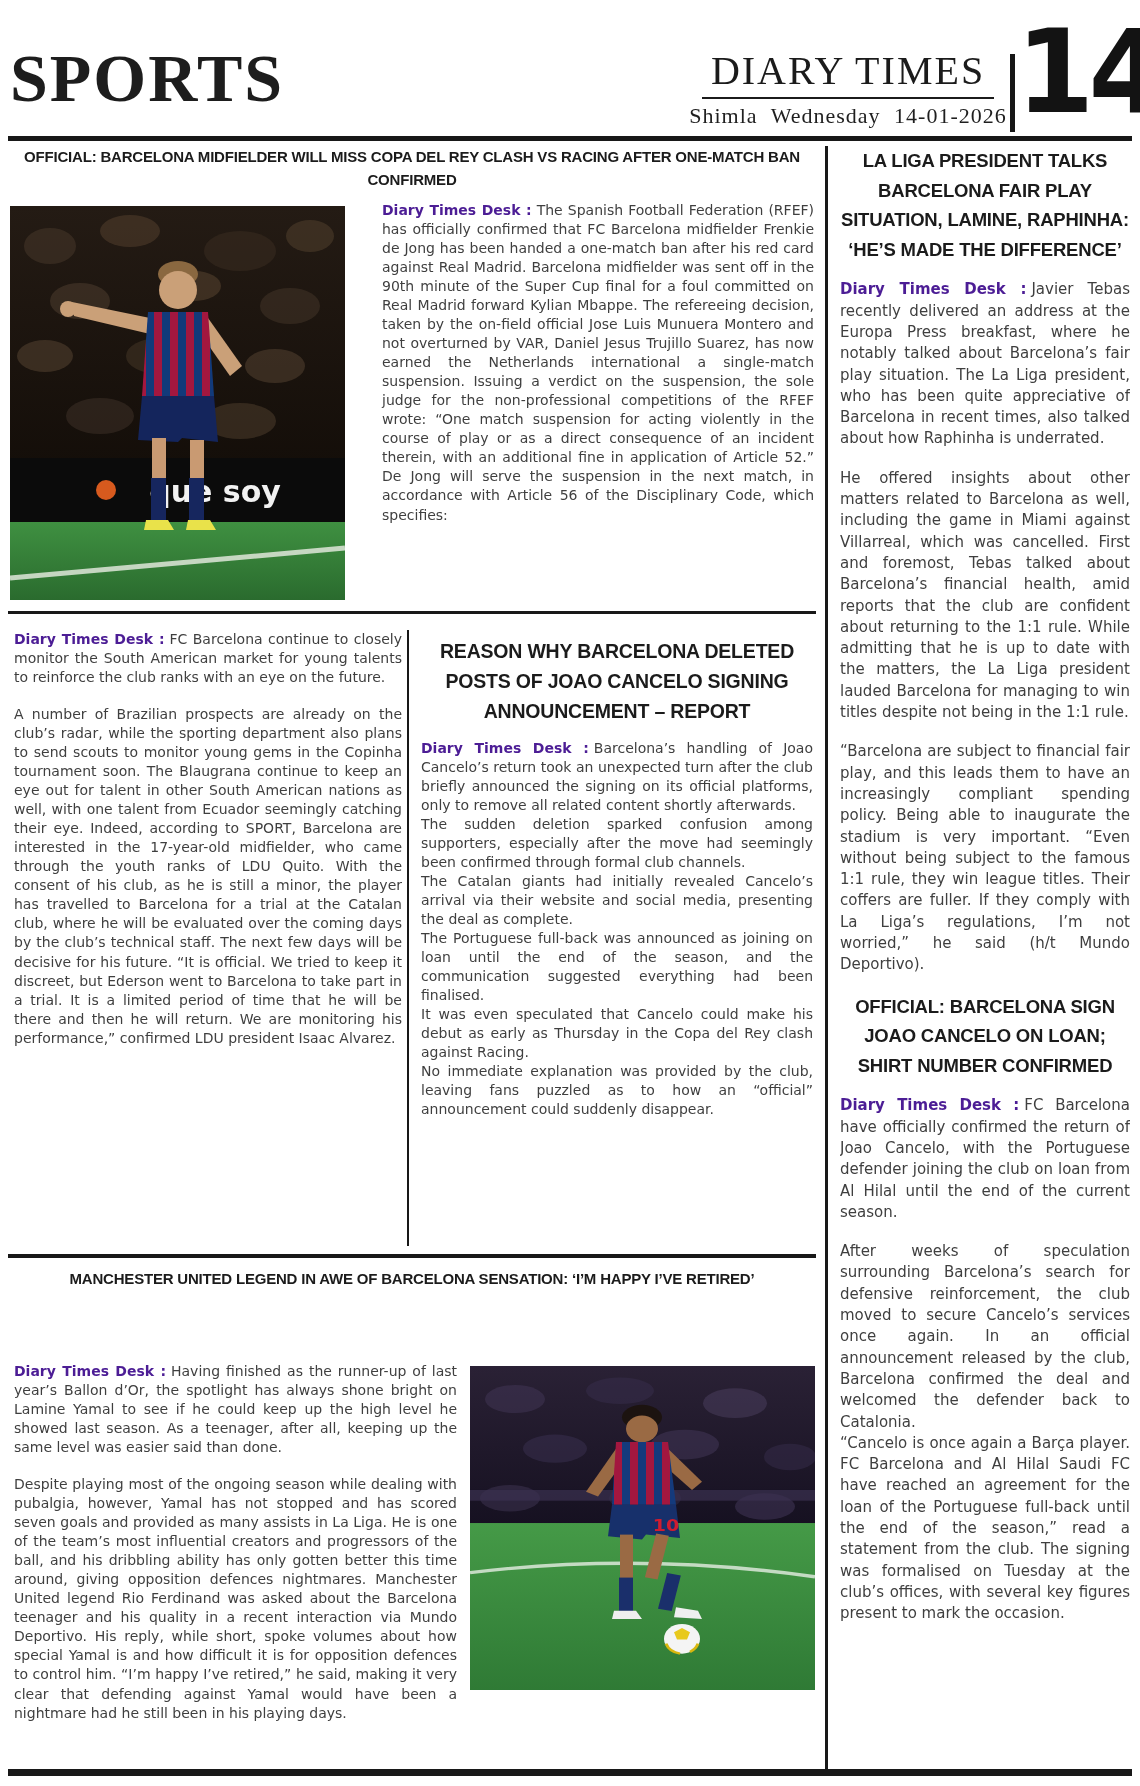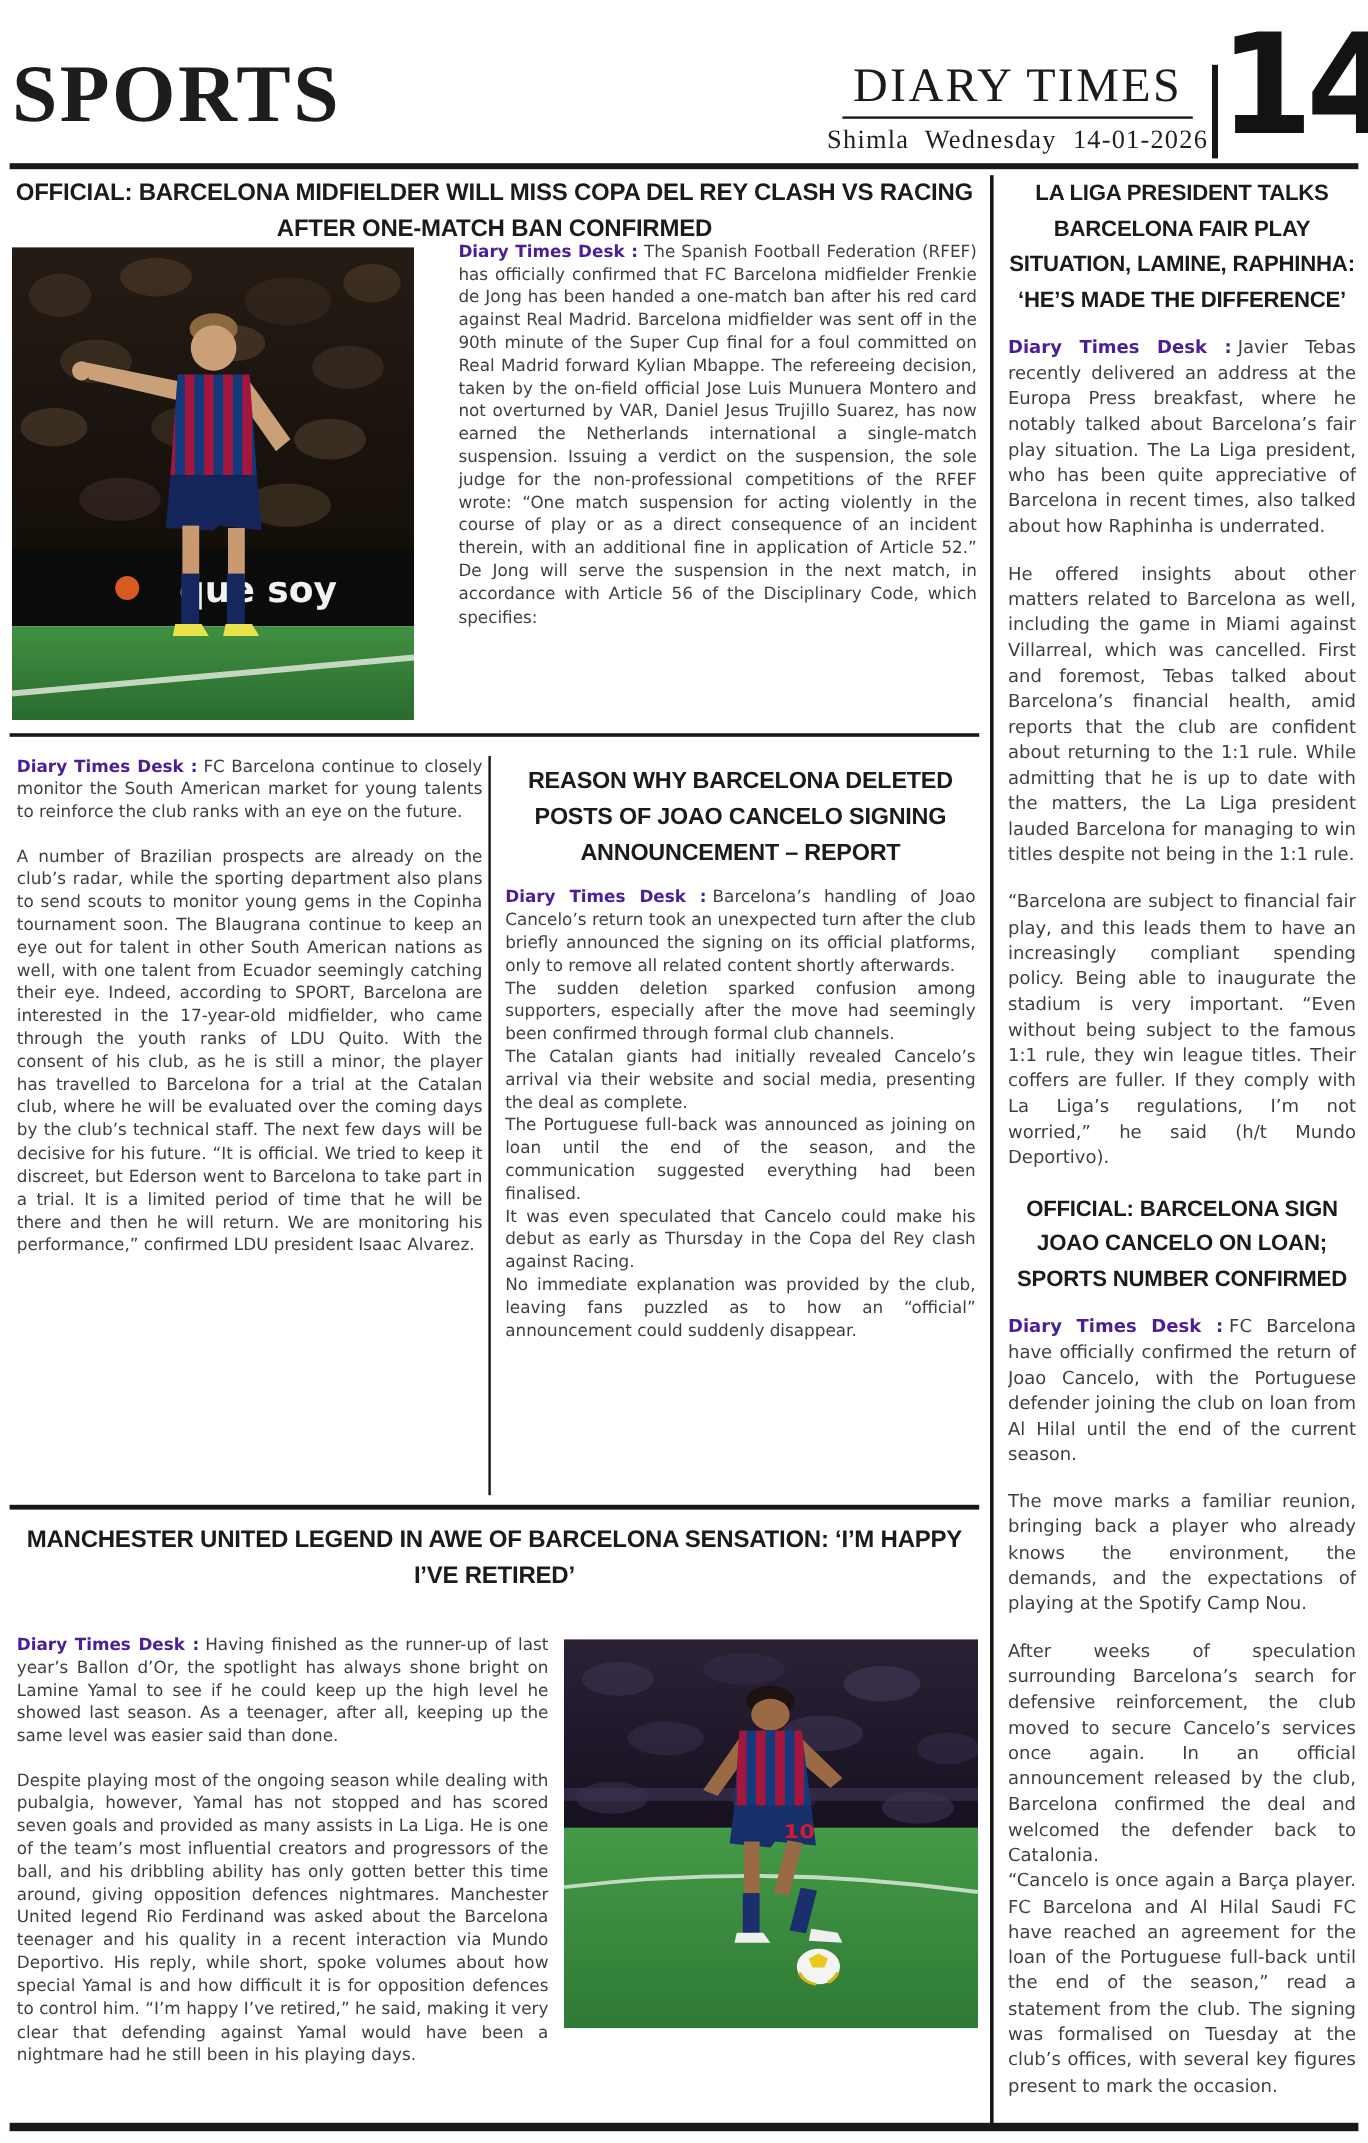--- a/index.html
+++ b/index.html
@@ -22,21 +22,21 @@
   .rule{background:#181818;}
   .header-rule{top:136px;left:8px;width:1124px;height:5px;}
   .vert-right{left:825px;top:146px;width:3px;height:1626px;}
   .mid-rule1{top:611px;left:8px;width:808px;height:3px;}
   .col-div{left:407px;top:630px;width:2px;height:616px;}
   .mid-rule2{top:1254px;left:8px;width:808px;height:4px;}
   .bottom-rule{top:1769px;left:8px;width:1124px;height:7px;}
   
   .hl{font-family:"Liberation Sans","DejaVu Sans",sans-serif;font-weight:800;
       color:#1b1b1b;text-align:center;margin:0;letter-spacing:-0.2px;}
-  .hl-main{font-size:20px;line-height:1.5;}
+  .hl-main{font-size:15px;line-height:1.5;}
   .hl-col{font-size:19.5px;line-height:1.55;}
   .hl-right{font-size:18.5px;line-height:1.6;}
   
   .bodytext{text-align:justify;}
   .bodytext p{margin:0;}
   .bodytext p.gap{margin-top:18px;}
   .byline{font-weight:bold;color:#4c1d95;margin-right:5px;}
   .t14{font-size:14px;line-height:1.36;}
   .t15{font-size:15px;line-height:1.42;margin-top:15px;}
   .a1-hl{left:8px;top:146px;width:808px;}
@@ -213,20 +213,19 @@
   </svg>
 </figure>
 
 <section class="abs a5">
   <h2 class="hl hl-right">LA LIGA PRESIDENT TALKS BARCELONA FAIR PLAY SITUATION, LAMINE, RAPHINHA: ‘HE’S MADE THE DIFFERENCE’</h2>
   <div class="bodytext t15">
     <p><span class="byline">Diary Times Desk :</span><span>Javier Tebas recently delivered an address at the Europa Press breakfast, where he notably talked about Barcelona’s fair play situation. The La Liga president, who has been quite appreciative of Barcelona in recent times, also talked about how Raphinha is underrated.</span></p>
     <p class="gap">He offered insights about other matters related to Barcelona as well, including the game in Miami against Villarreal, which was cancelled. First and foremost, Tebas talked about Barcelona’s financial health, amid reports that the club are confident about returning to the 1:1 rule. While admitting that he is up to date with the matters, the La Liga president lauded Barcelona for managing to win titles despite not being in the 1:1 rule.</p>
     <p class="gap">“Barcelona are subject to financial fair play, and this leads them to have an increasingly compliant spending policy. Being able to inaugurate the stadium is very important. “Even without being subject to the famous 1:1 rule, they win league titles. Their coffers are fuller. If they comply with La Liga’s regulations, I’m not worried,” he said (h/t Mundo Deportivo).</p>
   </div>
-  <h2 class="hl hl-right second">OFFICIAL: BARCELONA SIGN JOAO CANCELO ON LOAN; SPORTS NUMBER CONFIRMED</h2>
+  <h2 class="hl hl-right second">OFFICIAL: BARCELONA SIGN JOAO CANCELO ON LOAN; SHIRT NUMBER CONFIRMED</h2>
   <div class="bodytext t15">
     <p><span class="byline">Diary Times Desk :</span><span>FC Barcelona have officially confirmed the return of Joao Cancelo, with the Portuguese defender joining the club on loan from Al Hilal until the end of the current season.</span></p>
-    <p class="gap">The move marks a familiar reunion, bringing back a player who already knows the environment, the demands, and the expectations of playing at the Spotify Camp Nou.</p>
     <p class="gap">After weeks of speculation surrounding Barcelona’s search for defensive reinforcement, the club moved to secure Cancelo’s services once again. In an official announcement released by the club, Barcelona confirmed the deal and welcomed the defender back to Catalonia.</p>
     <p>“Cancelo is once again a Barça player. FC Barcelona and Al Hilal Saudi FC have reached an agreement for the loan of the Portuguese full-back until the end of the season,” read a statement from the club. The signing was formalised on Tuesday at the club’s offices, with several key figures present to mark the occasion.</p>
   </div>
 </section>
 
 </body></html>

